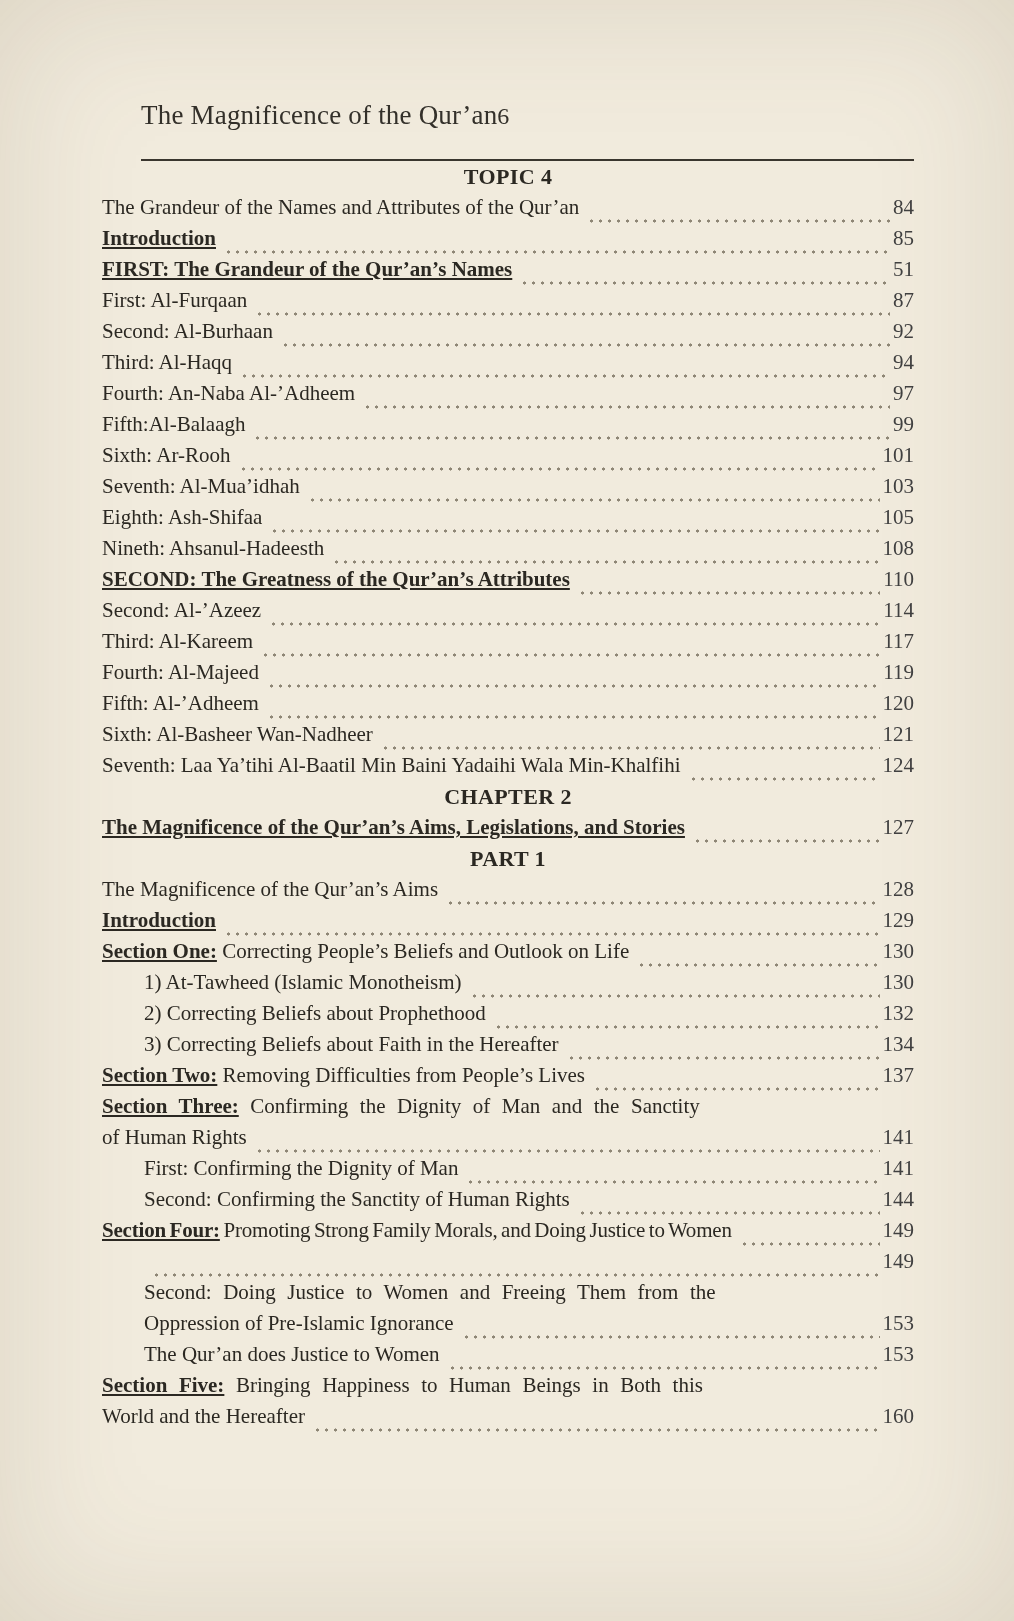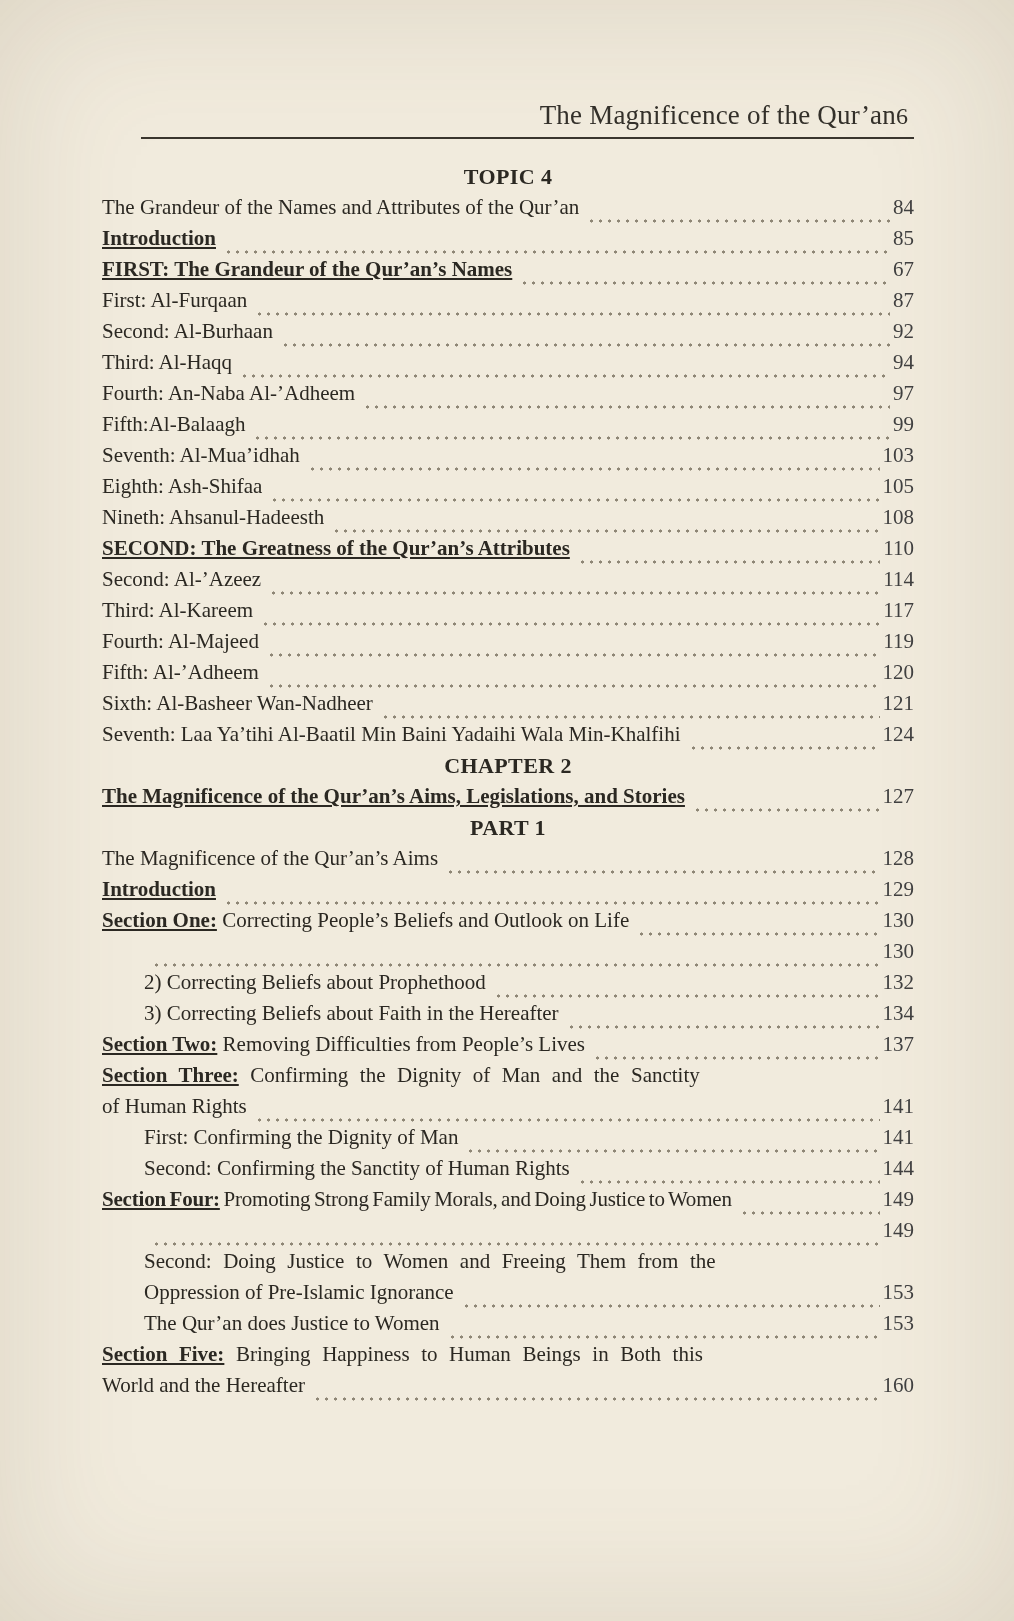--- a/index.html
+++ b/index.html
@@ -19,37 +19,37 @@
   }
   .content {
     position: absolute;
     left: 102px;
     top: 100px;
     width: 812px;
     color: #2b2822;
   }
   .pagehead {
     display: flex;
-    justify-content: flex-end;
+    justify-content: flex-start;
     align-items: baseline;
     border-bottom: 2px solid #3a362e;
-    padding-bottom: 6px;
+    padding-bottom: 28px;
     margin-left: 39px;
   }
   .head-title {
     font-size: 27px;
     letter-spacing: 0.2px;
     color: #33302a;
   }
   .head-page {
     font-size: 24px;
     color: #33302a;
     padding-right: 6px;
   }
-  .toc { margin-top: 22px; }
+  .toc { }
   .toc-heading {
     text-align: center;
     font-weight: 700;
     font-size: 22px;
     line-height: 31px;
     letter-spacing: 0.4px;
   }
   .toc-row {
     display: flex;
     align-items: flex-end;
@@ -92,21 +92,21 @@
           <span class="pg">84</span>
         </div>
         <div class="toc-row indent-0">
           <span class="toc-text"><span class="b">Introduction</span></span>
           <span class="dots"></span>
           <span class="pg">85</span>
         </div>
         <div class="toc-row indent-0">
           <span class="toc-text"><span class="b">FIRST: The Grandeur of the Qur’an’s Names</span></span>
           <span class="dots"></span>
-          <span class="pg">67</span>
+          <span class="pg">51</span>
         </div>
         <div class="toc-row indent-0">
           <span class="toc-text"><span>First: </span><span class="i">Al-Furqaan</span></span>
           <span class="dots"></span>
           <span class="pg">87</span>
         </div>
         <div class="toc-row indent-0">
           <span class="toc-text"><span>Second: </span><span class="i">Al-Burhaan</span></span>
           <span class="dots"></span>
           <span class="pg">92</span>
@@ -120,20 +120,25 @@
           <span class="toc-text"><span>Fourth: </span><span class="i">An-Naba Al-’Adheem</span></span>
           <span class="dots"></span>
           <span class="pg">97</span>
         </div>
         <div class="toc-row indent-0">
           <span class="toc-text"><span>Fifth:</span><span class="i">Al-Balaagh</span></span>
           <span class="dots"></span>
           <span class="pg">99</span>
         </div>
         <div class="toc-row indent-0">
+          <span class="toc-text"><span>Sixth: </span><span class="i">Ar-Rooh</span></span>
+          <span class="dots"></span>
+          <span class="pg">101</span>
+        </div>
+        <div class="toc-row indent-0">
           <span class="toc-text"><span>Seventh: </span><span class="i">Al-Mua’idhah</span></span>
           <span class="dots"></span>
           <span class="pg">103</span>
         </div>
         <div class="toc-row indent-0">
           <span class="toc-text"><span>Eighth: </span><span class="i">Ash-Shifaa</span></span>
           <span class="dots"></span>
           <span class="pg">105</span>
         </div>
         <div class="toc-row indent-0">
@@ -192,20 +197,21 @@
           <span class="toc-text"><span class="b">Introduction</span></span>
           <span class="dots"></span>
           <span class="pg">129</span>
         </div>
         <div class="toc-row indent-0">
           <span class="toc-text"><span class="b">Section One:</span><span> Correcting People’s Beliefs and Outlook on Life</span></span>
           <span class="dots"></span>
           <span class="pg">130</span>
         </div>
         <div class="toc-row indent-1">
+          <span class="toc-text"><span>1) </span><span class="i">At-Tawheed</span><span> (Islamic Monotheism)</span></span>
           <span class="dots"></span>
           <span class="pg">130</span>
         </div>
         <div class="toc-row indent-1">
           <span class="toc-text"><span>2) Correcting Beliefs about Prophethood</span></span>
           <span class="dots"></span>
           <span class="pg">132</span>
         </div>
         <div class="toc-row indent-1">
           <span class="toc-text"><span>3) Correcting Beliefs about Faith in the Hereafter</span></span>

